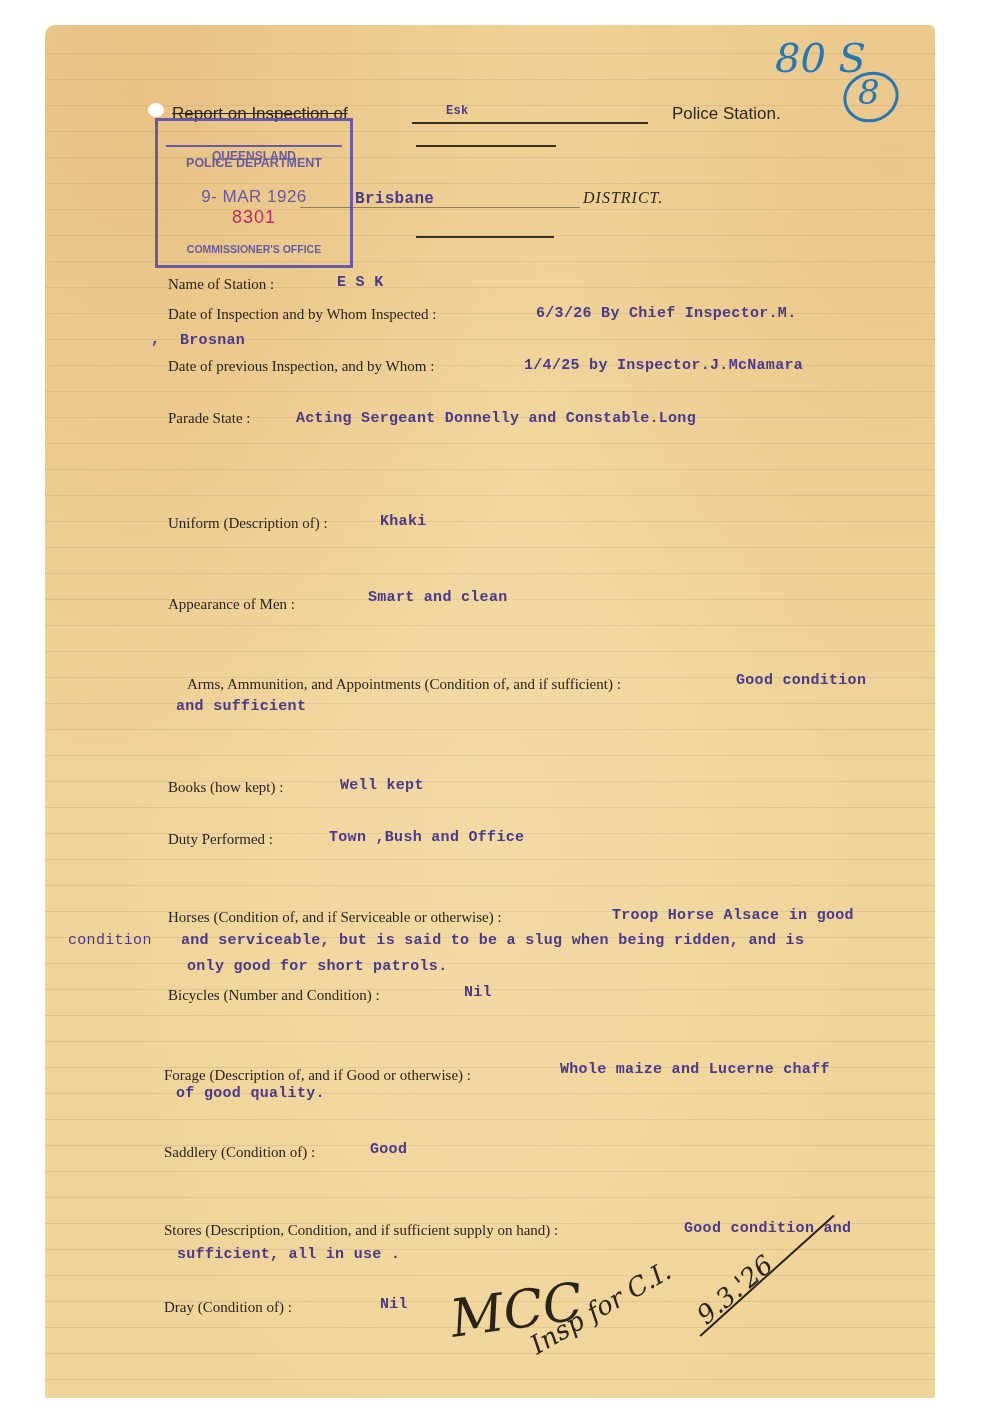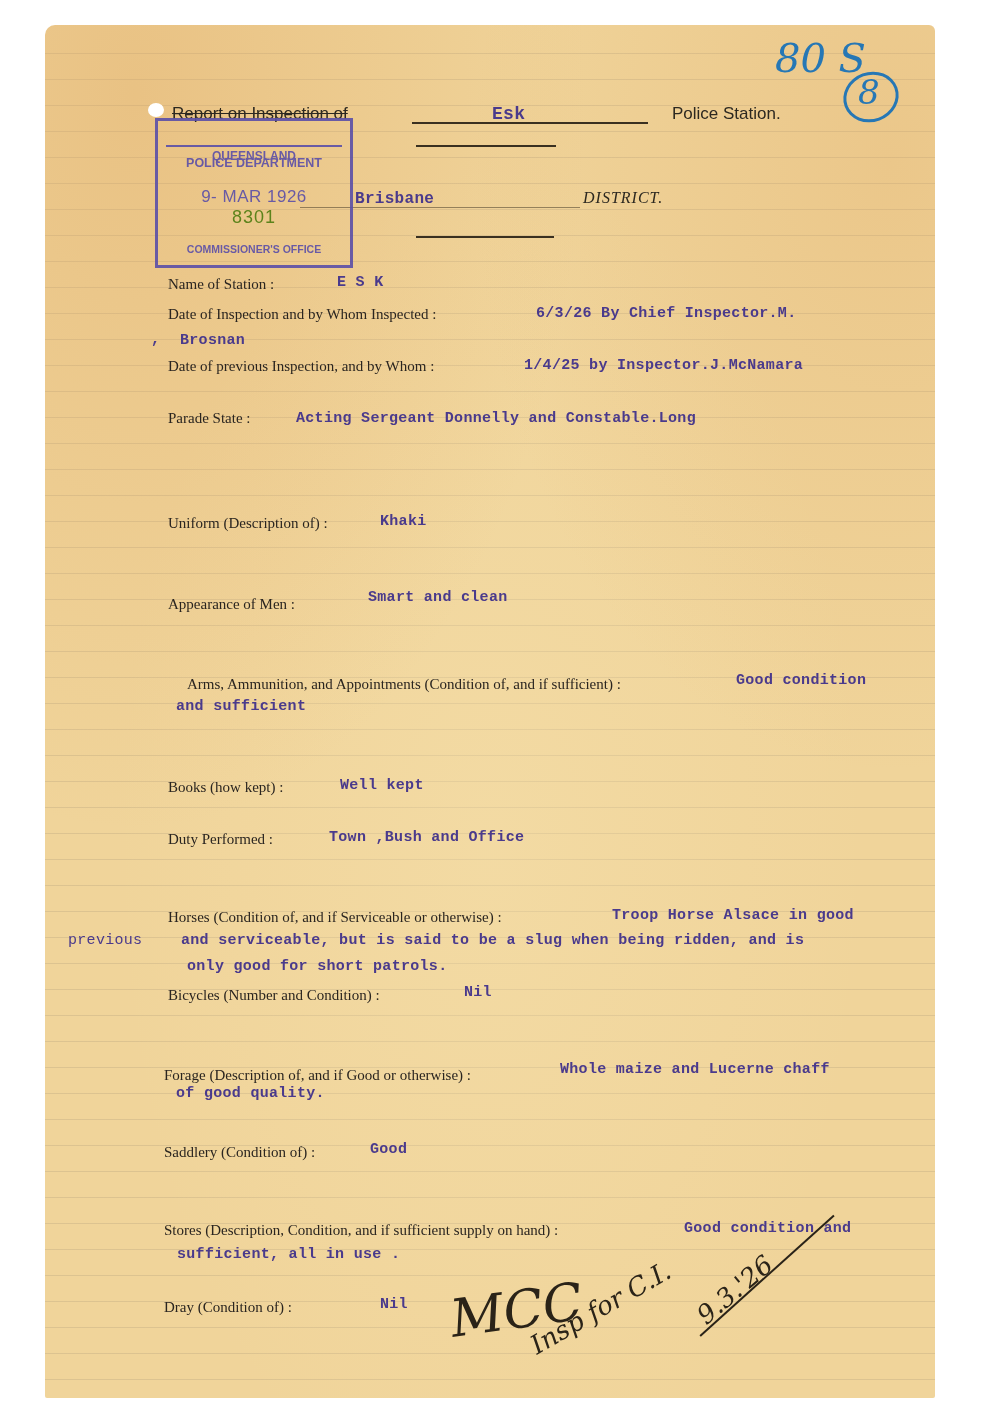--- a/index.html
+++ b/index.html
@@ -30,41 +30,41 @@
     .stamp {
       position: absolute; left: 155px; top: 118px; width: 198px; height: 150px;
       border: 3px solid #5b4fa8; box-sizing: border-box;
       color: #5b4fa8; font-family: "Liberation Sans", sans-serif; font-weight: bold;
       text-align: center; opacity: 0.9;
     }
     .stamp .s1 { position:absolute; top:5px; left:0; right:0; font-size:12.5px;margin-top:30px; }
     .stamp .line { position:absolute; top:24px; left:8px; right:8px; height:2px; background:#5b4fa8; }
     .stamp .s2 { position:absolute; top:28px; left:0; right:0; font-size:12px; }
     .stamp .s3 { position:absolute; top:66px; left:0; right:0; font-size:17px; font-weight:normal; letter-spacing:0.5px; }
-    .stamp .s4 { position:absolute; top:86px; left:0; right:0; font-size:18px; color:#4d7c0f; font-weight:normal; letter-spacing:1px; }
+    .stamp .s4 { position:absolute; top:86px; left:0; right:0; font-size:18px; color:#be185d; font-weight:normal; letter-spacing:1px; }
     .stamp .s5 { position:absolute; bottom:10px; left:0; right:0; font-size:10.5px; }
     .blue-ink { position:absolute; font-family: "DejaVu Serif", serif; font-style: italic; color: #2677b5; }
     .circle8 { position:absolute; left:843px; top:72px; width:50px; height:44px; border:3px solid #2677b5; border-radius:50%; transform: rotate(-20deg); }
     .signature { position:absolute; font-family: "DejaVu Serif", serif; font-style: italic; color: #2a2318; }
   </style>
 </head>
 <body>
 
 <div class="paper"></div>
 <div class="punch"></div>
 
 <div class="blue-ink" style="left:775px; top:35px; font-size:40px;">80 S</div>
 <div class="circle8"></div>
 <div class="blue-ink" style="left:858px; top:72px; font-size:34px;">8</div>
 
 <div class="t header" style="left:172px; top:104px;">
   <span class="strike">Report on Inspection of</span>
 </div>
 <div class="rule" style="left:412px; top:122px; width:236px;"></div>
-<div class="t type" style="left:492px; top:104px; font-size:18px;">Esk</div>
+<div class="t type" style="left:446px; top:104px; font-size:12px;">Esk</div>
 <div class="t header" style="left:648px; top:104px;margin-left:24px;">Police Station.</div>
 <div class="rule" style="left:416px; top:145px; width:140px;"></div>
 
 <div class="t type" style="left:355px; top:190px; font-size:16px;">Brisbane</div>
 <div class="t district" style="left:583px; top:189px;">DISTRICT.</div>
 <div class="rule" style="left:300px; top:207px; width:280px; height:1px; opacity:0.5;"></div>
 <div class="rule" style="left:416px; top:236px; width:138px;"></div>
 
 <div class="stamp">
   <div class="s1">POLICE DEPARTMENT</div>
@@ -100,21 +100,21 @@
 <div class="t type" style="left:176px; top:698px;">and sufficient</div>
 
 <div class="t label" style="left:168px; top:779px;">Books (how kept) :</div>
 <div class="t type" style="left:340px; top:777px;">Well kept</div>
 
 <div class="t label" style="left:168px; top:831px;">Duty Performed :</div>
 <div class="t type" style="left:329px; top:829px;">Town ,Bush and Office</div>
 
 <div class="t label" style="left:168px; top:909px;">Horses (Condition of, and if Serviceable or otherwise) :</div>
 <div class="t type" style="left:612px; top:907px;">Troop Horse Alsace in good</div>
-<div class="t type" style="left:68px; top:932px; font-weight:normal;">previous</div>
+<div class="t type" style="left:68px; top:932px; font-weight:normal;">condition</div>
 <div class="t type" style="left:181px; top:932px;">and serviceable, but is said to be a slug when being ridden, and is</div>
 <div class="t type" style="left:187px; top:958px;">only good for short patrols.</div>
 
 <div class="t label" style="left:168px; top:987px;">Bicycles (Number and Condition) :</div>
 <div class="t type" style="left:464px; top:984px;">Nil</div>
 
 <div class="t label" style="left:164px; top:1067px;">Forage (Description of, and if Good or otherwise) :</div>
 <div class="t type" style="left:560px; top:1061px;">Whole maize and Lucerne chaff</div>
 <div class="t type" style="left:176px; top:1085px;">of good quality.</div>
 

